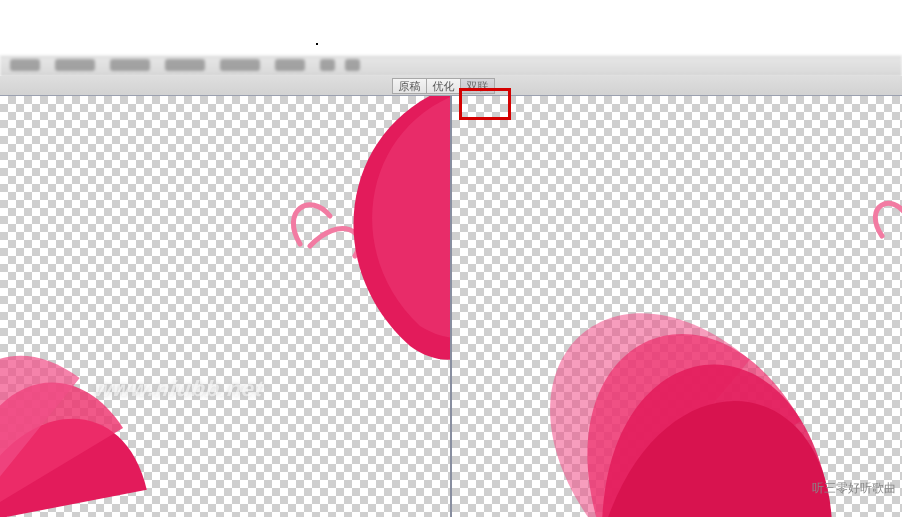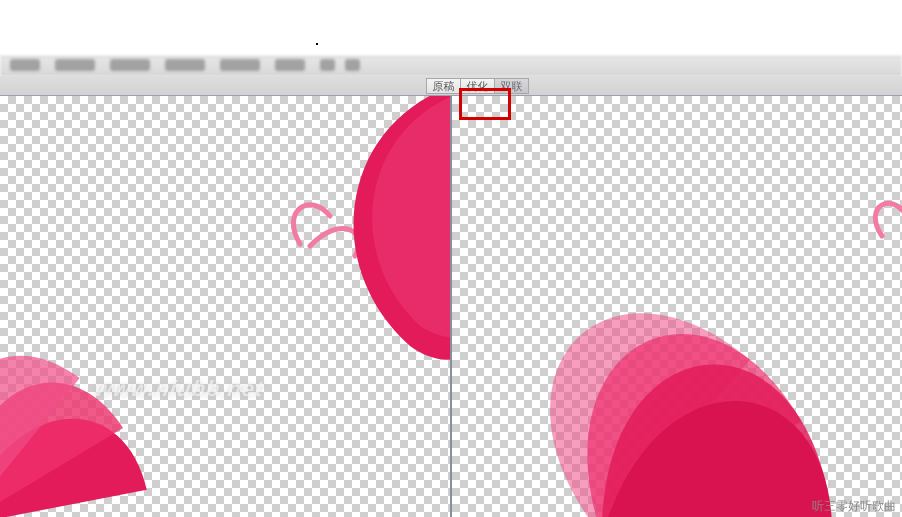--- a/index.html
+++ b/index.html
@@ -49,21 +49,20 @@
     background: linear-gradient(#dedede, #d2d2d2);
     border-bottom: 1px solid #b8b8b8;
     position: relative;
   }
   .tabs {
     position: absolute;
     left: 393px;
     top: 2px;
     display: flex;
     height: 32px;
-    margin-left: 34px;
   }
   .tab {
     display: flex;
     align-items: center;
     justify-content: center;
     width: 33px;
     height: 14px;
     font-size: 11px;
     color: #555;
     background: linear-gradient(#f4f4f4, #e4e4e4);
@@ -124,21 +123,21 @@
     font-weight: bold;
     color: rgba(255,255,255,0.55);
     text-shadow: 0 0 4px rgba(180,180,180,0.6);
     letter-spacing: 1px;
     pointer-events: none;
     transform: skewX(-8deg);
   }
   .footer-credit {
     position: absolute;
     right: 6px;
-    bottom: 2px;
+    bottom: 20px;
     font-size: 12px;
     color: #888;
     pointer-events: none;
     font-family: Liberation Mono, monospace;
   }
 </style>
 </head>
 <body>
 
 <div class="top-strip">

